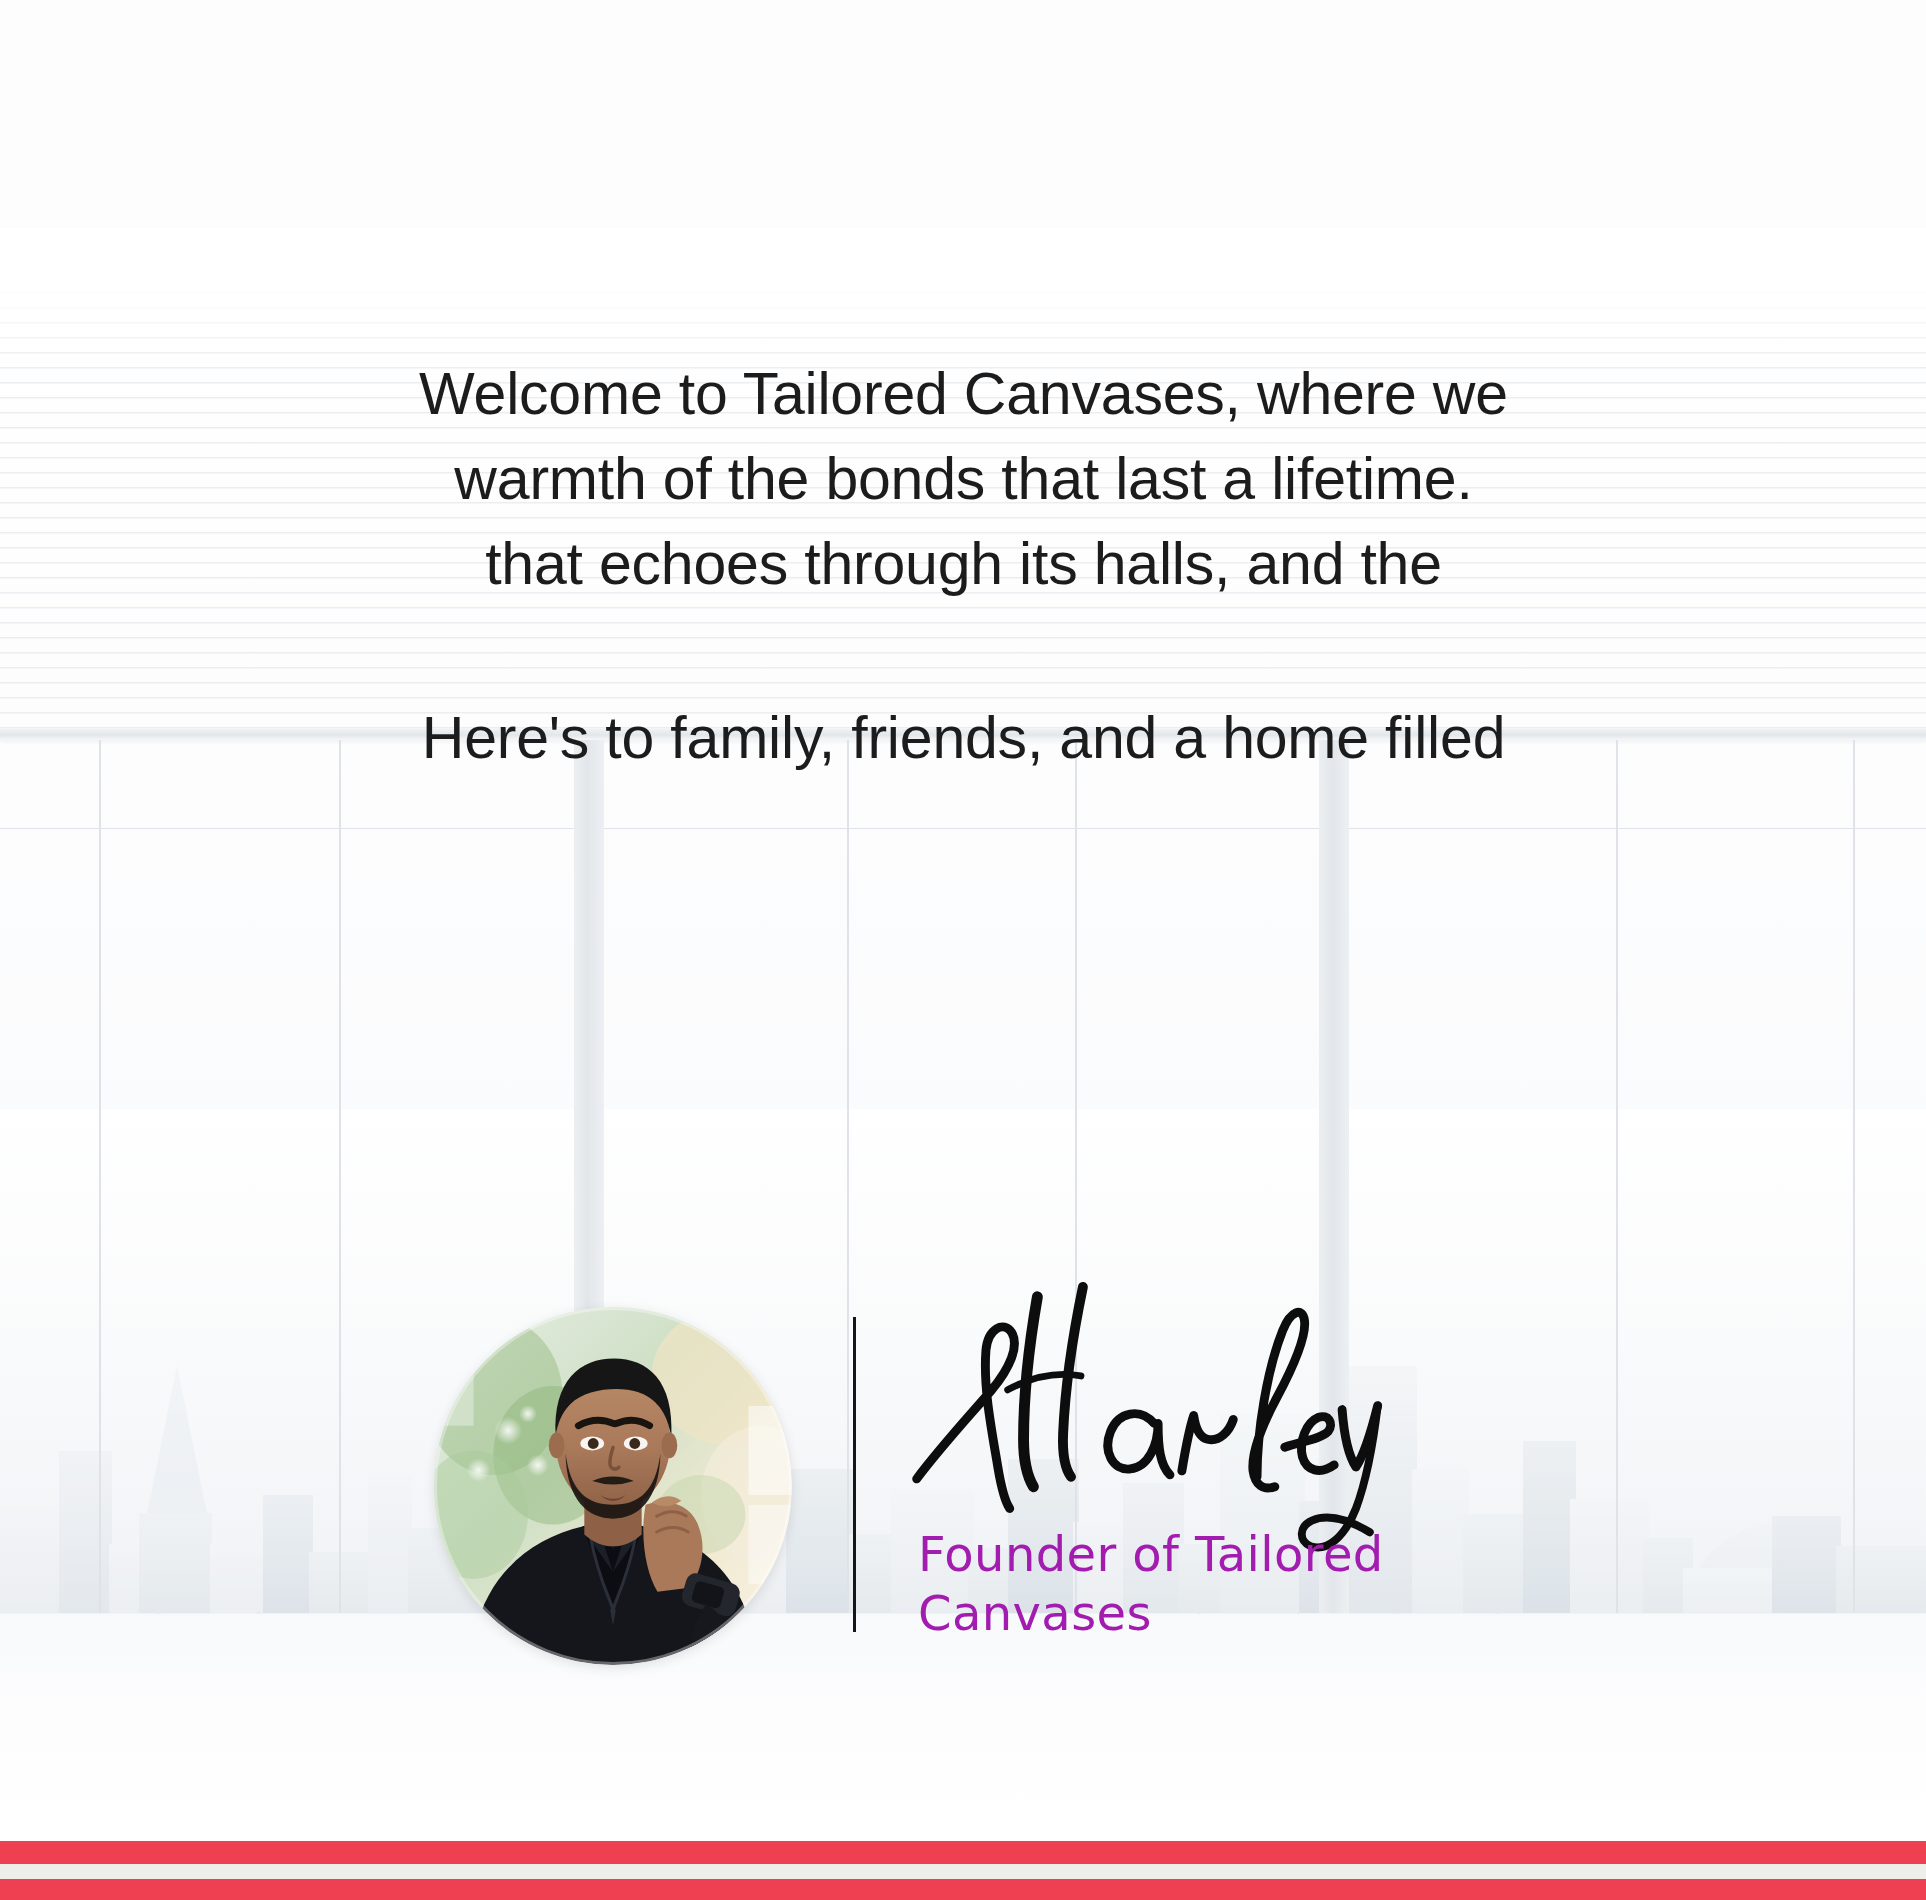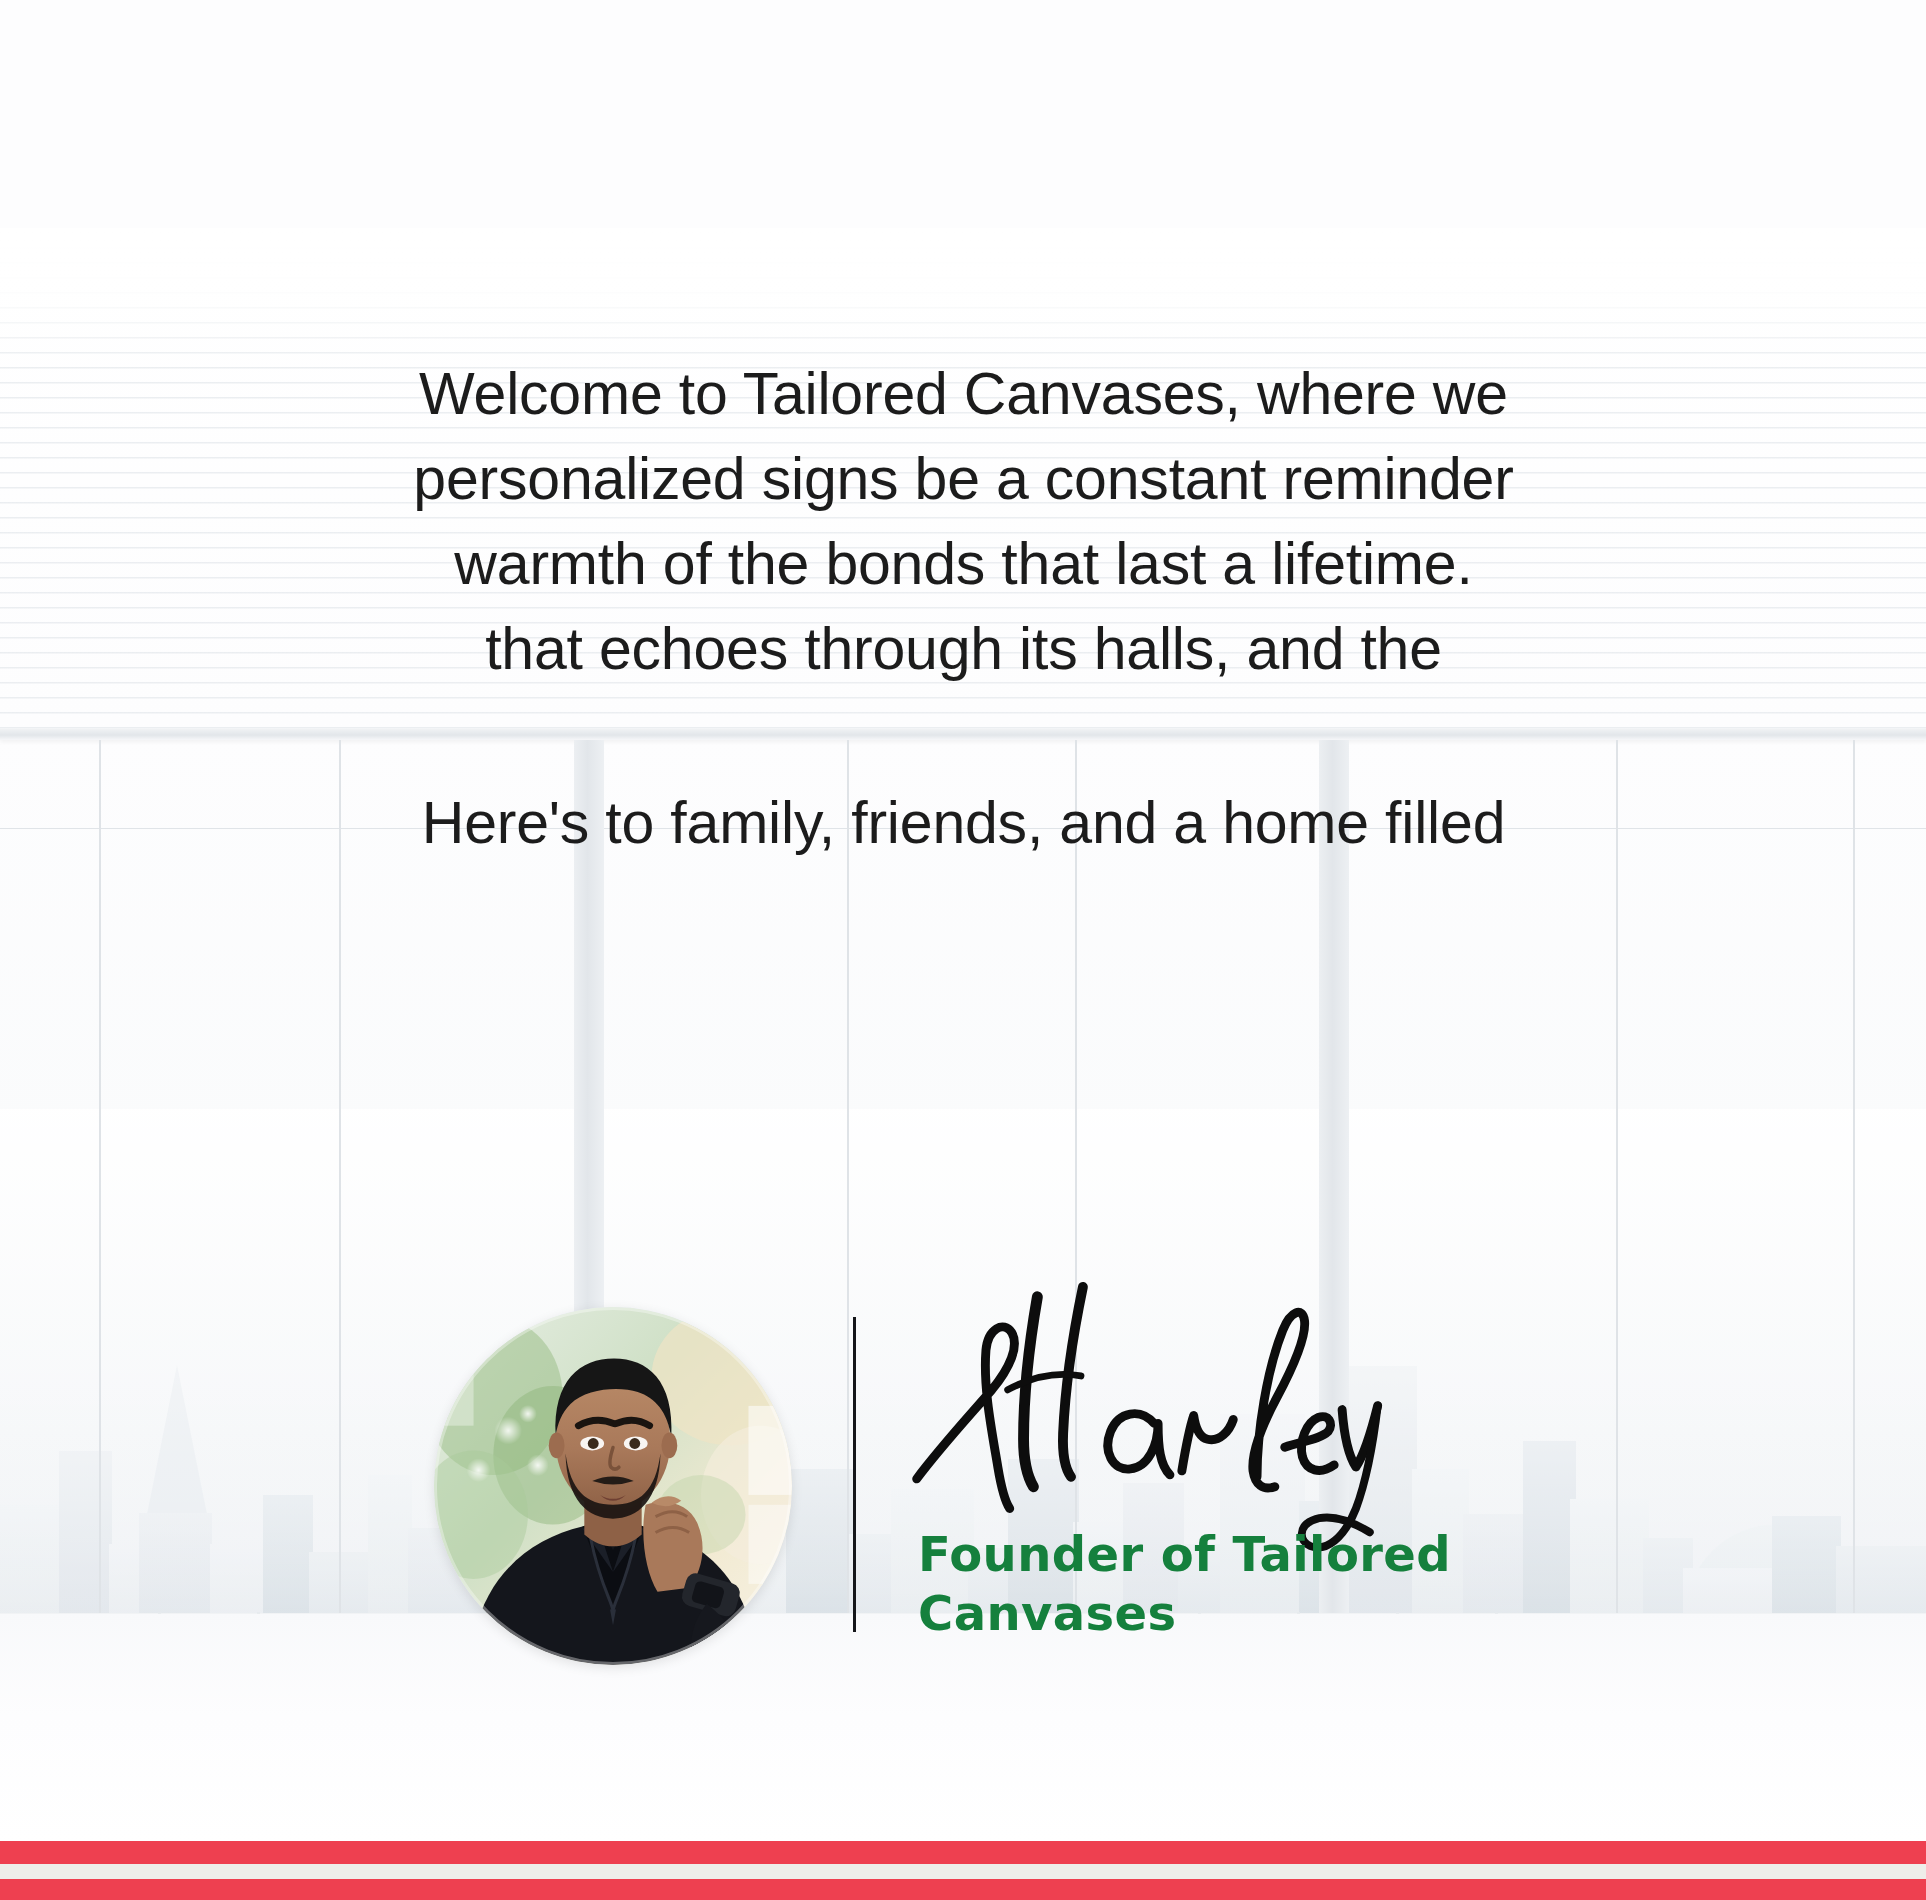--- a/index.html
+++ b/index.html
@@ -116,23 +116,23 @@
   .avatar svg{display:block;width:358px;height:358px;}
 
   .sig-wrap{position:absolute;left:853px;top:0;width:752px;height:396px;}
   .sig-rule{position:absolute;left:0;top:22px;width:3px;height:315px;background:#15161a;}
   .sig-name{
     position:absolute;left:36px;top:-22px;width:554px;height:287px;
   }
   .sig-name svg{display:block;width:100%;height:100%;overflow:visible;}
   .sig-role{
     position:absolute;left:65px;top:230px;width:594px;
-    color:#15803d;
+    color:#a21caf;
     font-family:"DejaVu Sans","Liberation Sans",sans-serif;
-    font-weight:bold;
+    font-weight:normal;
     font-size:48px;
     line-height:59px;
     letter-spacing:0.4px;
   }
 
   
   .stripe{position:absolute;left:0;width:1927px;z-index:7;}
   .stripe-a{top:1841px;height:23px;background:#ee4050;}
   .stripe-gap{top:1864px;height:15px;background:#eeeeea;}
   .stripe-b{top:1879px;height:22px;background:#ee4050;}
@@ -207,21 +207,20 @@
     <div class="railing-post" style="left:1297px;"></div>
     <div class="railing-post" style="left:1396px;"></div>
     <div class="railing-post" style="left:1495px;"></div>
     <div class="floor-edge"></div>
     <div class="floor"></div>
   </div>
 
 
   <div class="copy">
     <p>Welcome to Tailored Canvases, where we</p>
-    <p>personalized signs be a constant reminder</p>
     <p>warmth of the bonds that last a lifetime.</p>
     <p>that echoes through its halls, and the</p>
     <div class="gap"></div>
     <p>Here's to family, friends, and a home filled</p>
   </div>
 
   <div class="sig-block">
 
     <div class="avatar">
       <svg viewBox="0 0 362 362" xmlns="http://www.w3.org/2000/svg" aria-hidden="true">

